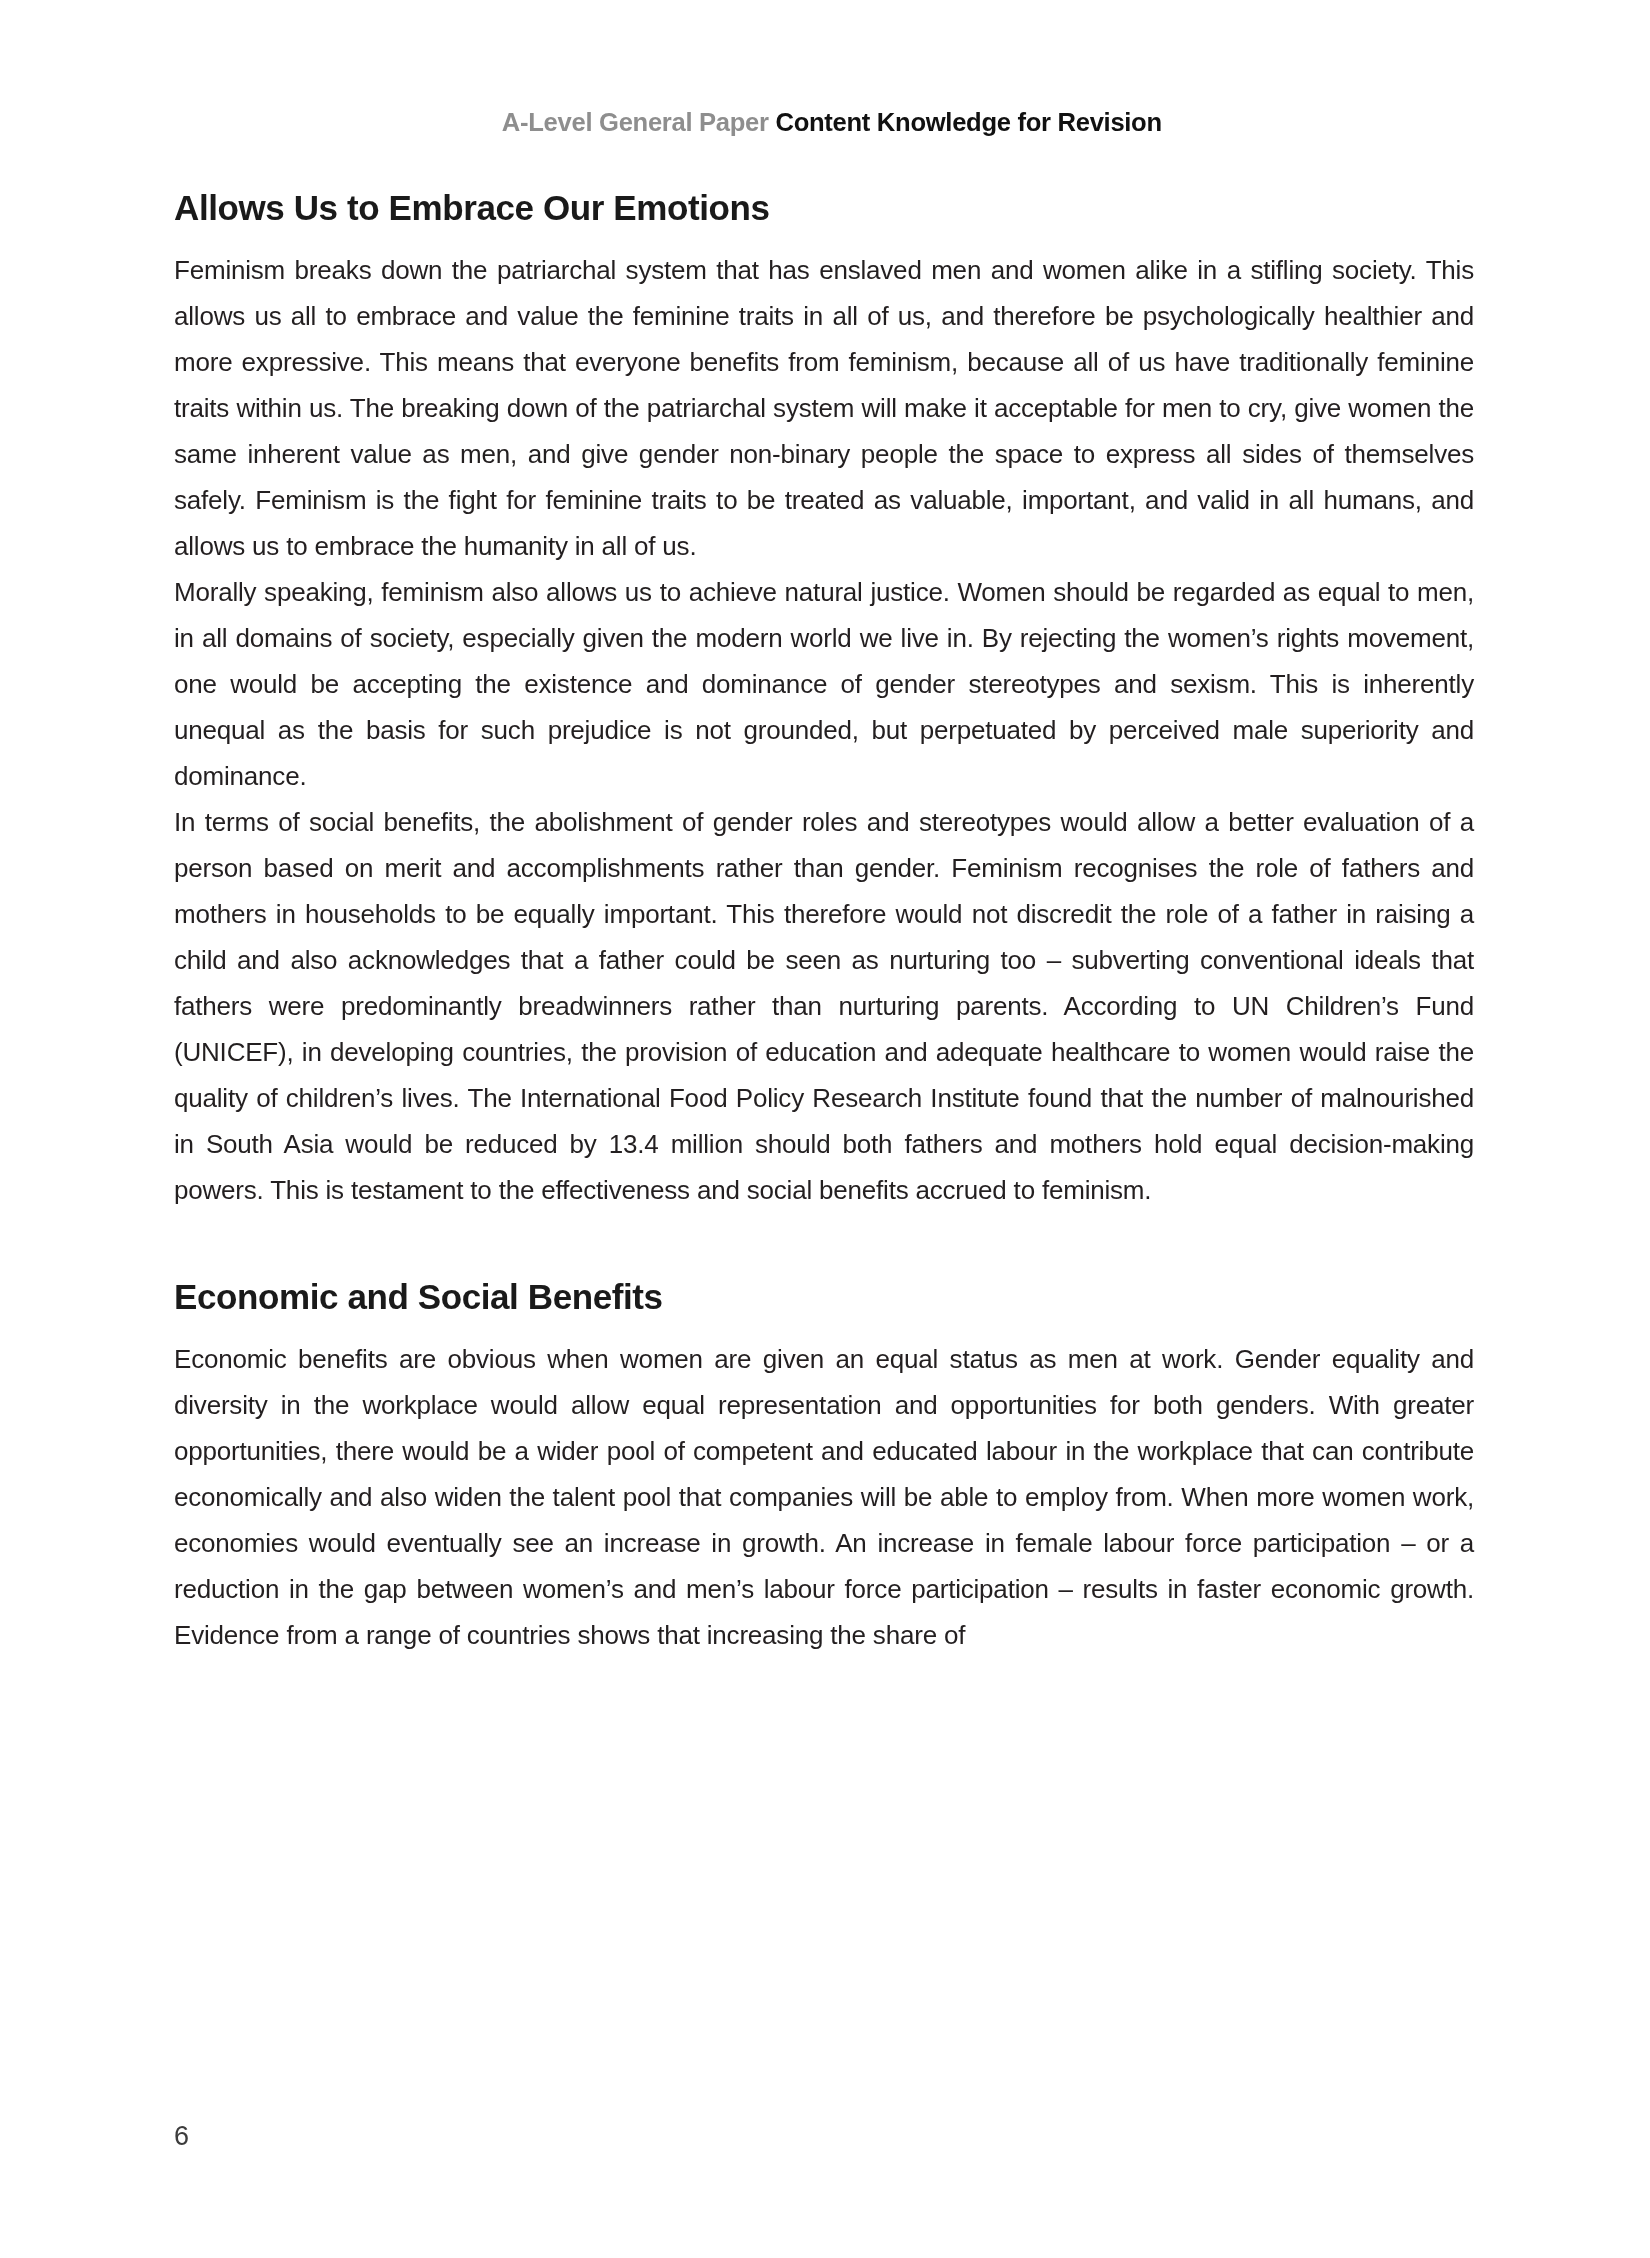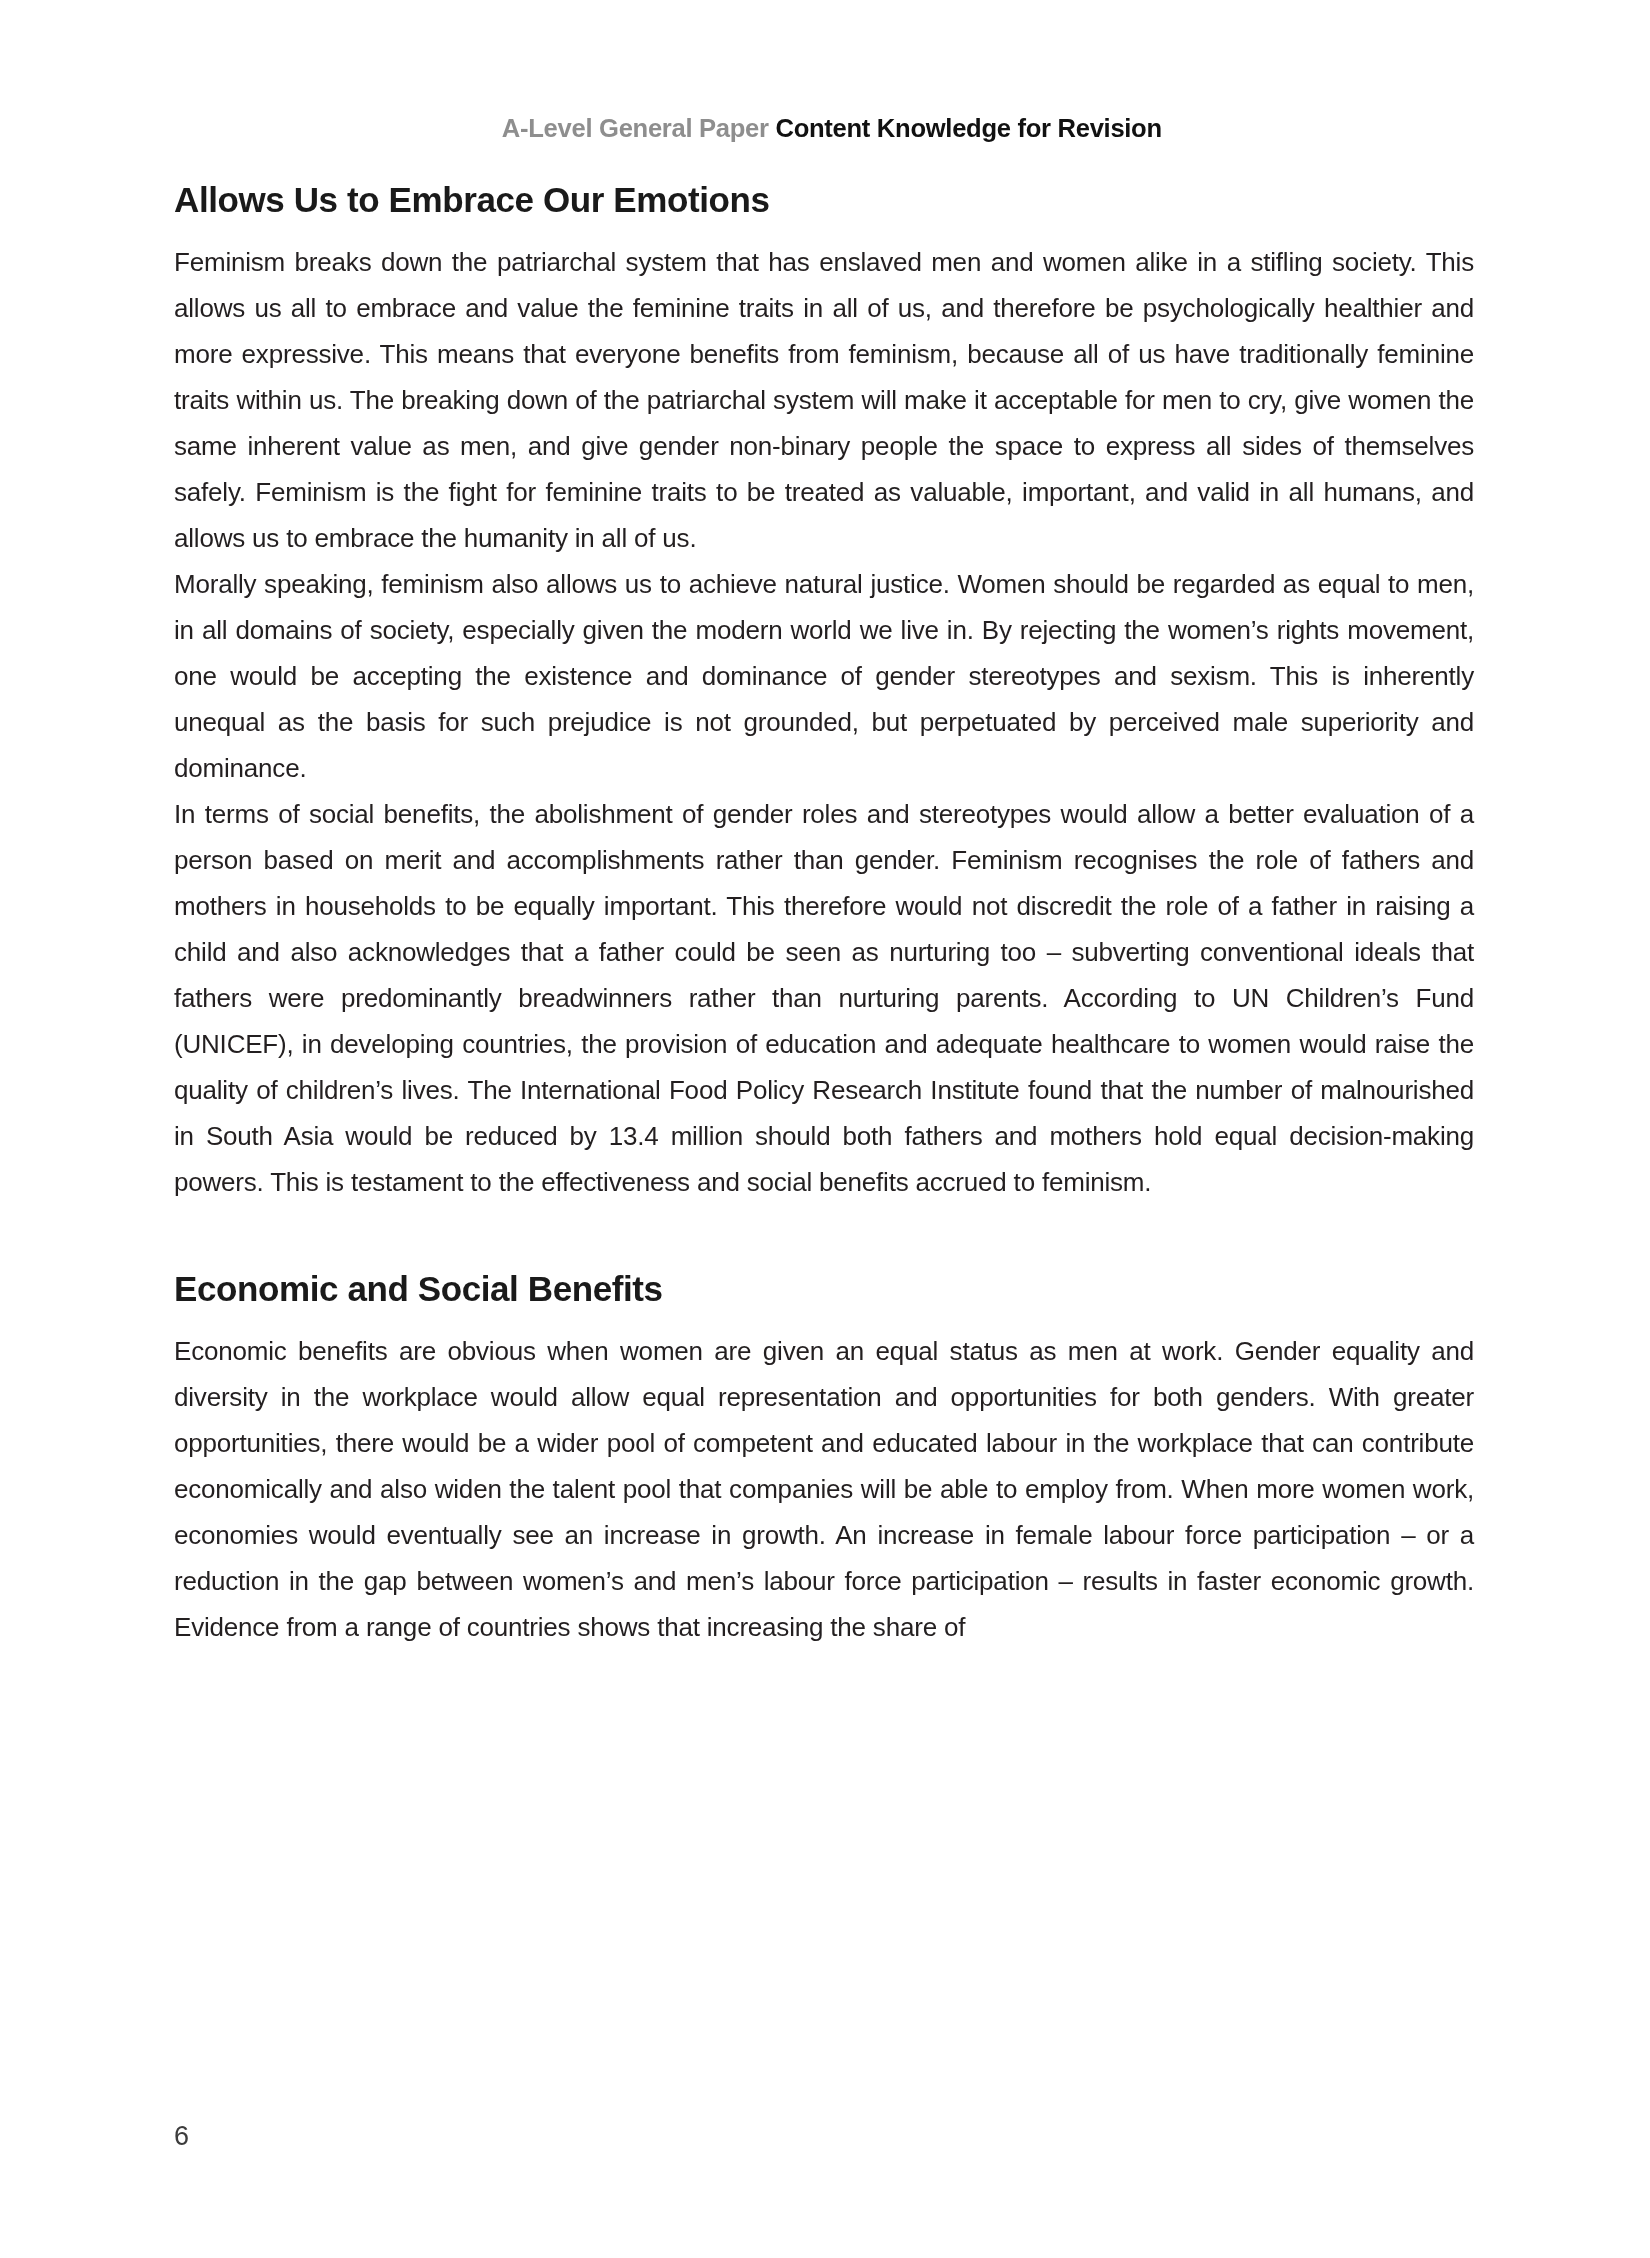--- a/index.html
+++ b/index.html
@@ -10,36 +10,36 @@
   body {
     position: relative;
     width: 1651px;
     height: 2258px;
     overflow: hidden;
     font-family: "Liberation Sans", sans-serif;
     color: #231f20;
   }
   .running-header {
     position: absolute;
-    top: 85px;
+    top: 79px;
     left: 0;
     width: 100%;
     text-align: center;
     font-size: 25.6px;
     font-weight: bold;
     letter-spacing: -0.3px;
     white-space: pre;
   }
   .header-series { color: #8e8e8e; }
   .header-title  { color: #111111; }
 
   .content {
     position: absolute;
     left: 174px;
-    top: 180px;
+    top: 188px;
     width: 1300px;
   }
   .section-heading {
     font-size: 35px;
     font-weight: bold;
     line-height: 39px;
     letter-spacing: -0.4px;
     color: #1a1a1a;
     margin: 64px 0 20px 0;
   }

